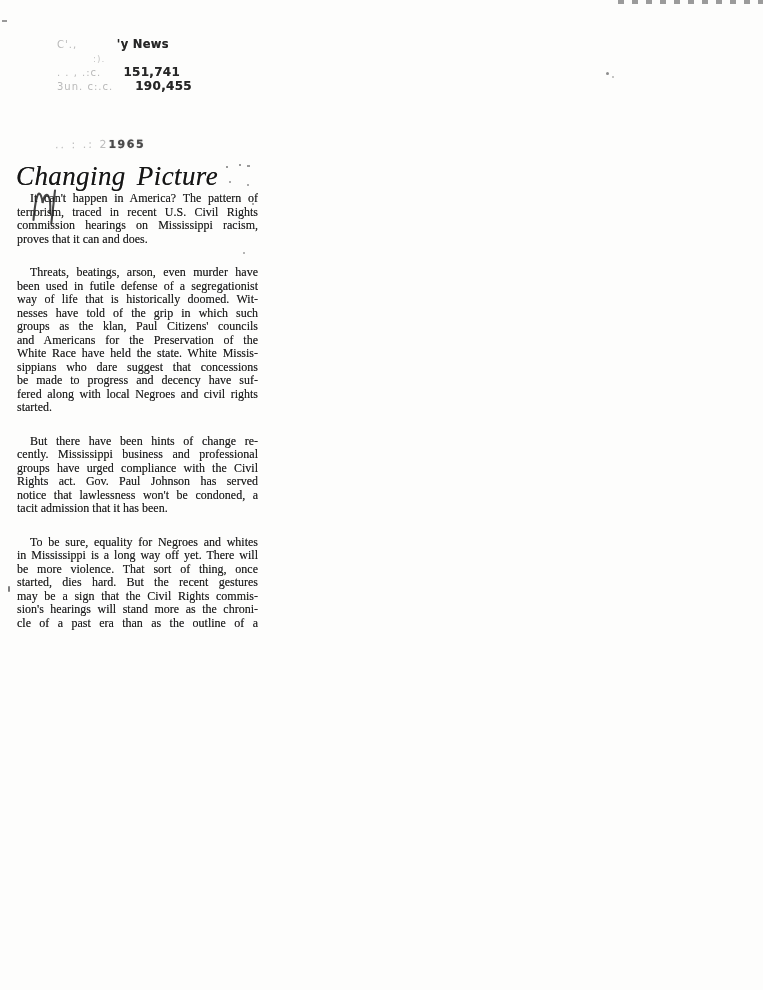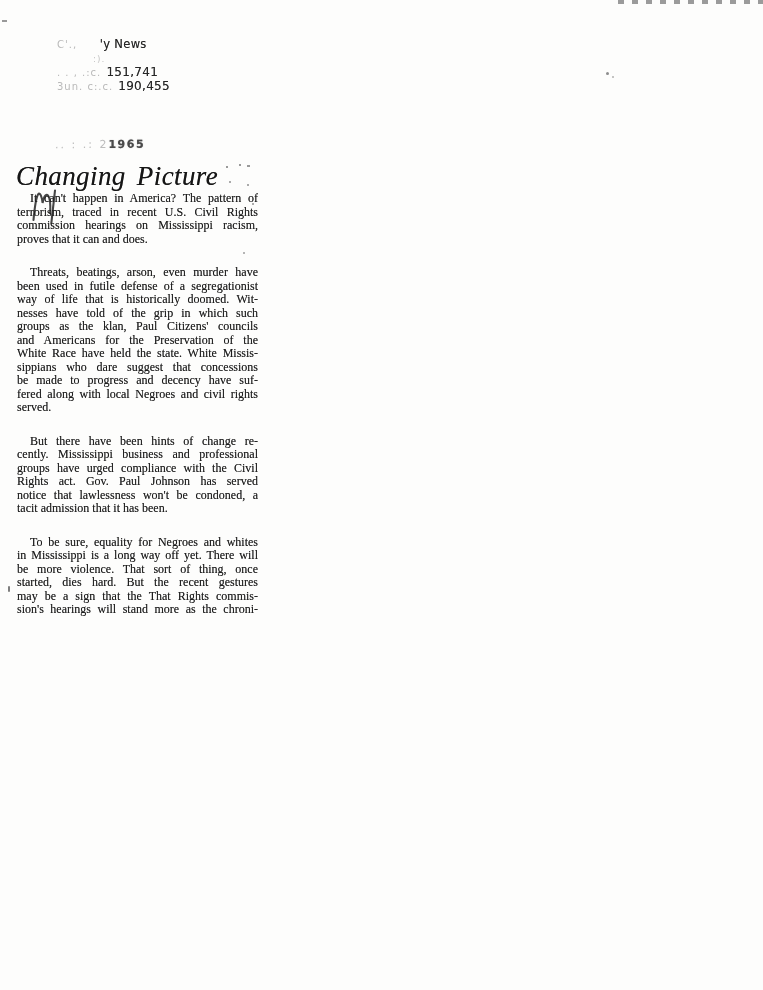--- a/index.html
+++ b/index.html
@@ -35,22 +35,22 @@
   .masthead {
     position: absolute; left: 57px; top: 36px;
     font-family: "DejaVu Sans", sans-serif;
     color: #2e2e2e;
     line-height: 14px;
     white-space: nowrap;
   }
   .masthead .row { height: 14px; }
   .faint  { color: #b9b9b9; font-size: 10px; font-weight: 400; letter-spacing: 1px; }
   .faint2 { color: #c6c6c6; font-size: 9px;  letter-spacing: 1px; }
-  .stampbold { font-weight: 400; font-size: 12px; color: #272727; letter-spacing: 0.3px;
-               text-shadow: 0 0 0.6px rgba(40,40,40,.6); }
+  .stampbold { font-weight: 700; font-size: 12px; color: #272727; letter-spacing: 0.3px;
+               text-shadow: 0 0 0.6px rgba(40,40,40,.6); margin-left: 17px; }
   .masthead .row.r1 .stampbold { font-size: 11.5px; }
   .masthead .row.r2 { padding-left: 36px; }
 
   
   .date-stamp {
     position: absolute; left: 55px; top: 133px;
     font-family: "DejaVu Sans", sans-serif;
     white-space: nowrap;
     transform: rotate(-0.4deg);
   }
@@ -153,31 +153,32 @@
       <div class="bline first">Threats, beatings, arson, even murder have</div>
       <div class="bline">been used in futile defense of a segregationist</div>
       <div class="bline">way of life that is historically doomed. Wit-</div>
       <div class="bline">nesses have told of the grip in which such</div>
       <div class="bline">groups as the klan, Paul Citizens' councils</div>
       <div class="bline">and Americans for the Preservation of the</div>
       <div class="bline">White Race have held the state. White Missis-</div>
       <div class="bline">sippians who dare suggest that concessions</div>
       <div class="bline">be made to progress and decency have suf-</div>
       <div class="bline">fered along with local Negroes and civil rights</div>
-      <div class="bline last">served.</div>
+      <div class="bline last">started.</div>
     </div>
     <div class="para">
       <div class="bline first">But there have been hints of change re-</div>
       <div class="bline">cently. Mississippi business and professional</div>
       <div class="bline">groups have urged compliance with the Civil</div>
       <div class="bline">Rights act. Gov. Paul Johnson has served</div>
       <div class="bline">notice that lawlessness won't be condoned, a</div>
       <div class="bline last">tacit admission that it has been.</div>
     </div>
     <div class="para">
       <div class="bline first">To be sure, equality for Negroes and whites</div>
       <div class="bline">in Mississippi is a long way off yet. There will</div>
       <div class="bline">be more violence. That sort of thing, once</div>
       <div class="bline">started, dies hard. But the recent gestures</div>
-      <div class="bline">may be a sign that the That Rights commis-</div>
+      <div class="bline">may be a sign that the Civil Rights commis-</div>
       <div class="bline">sion's hearings will stand more as the chroni-</div>
+      <div class="bline">cle of a past era than as the outline of a</div>
     </div>
   </div>
 
 </body></html>

